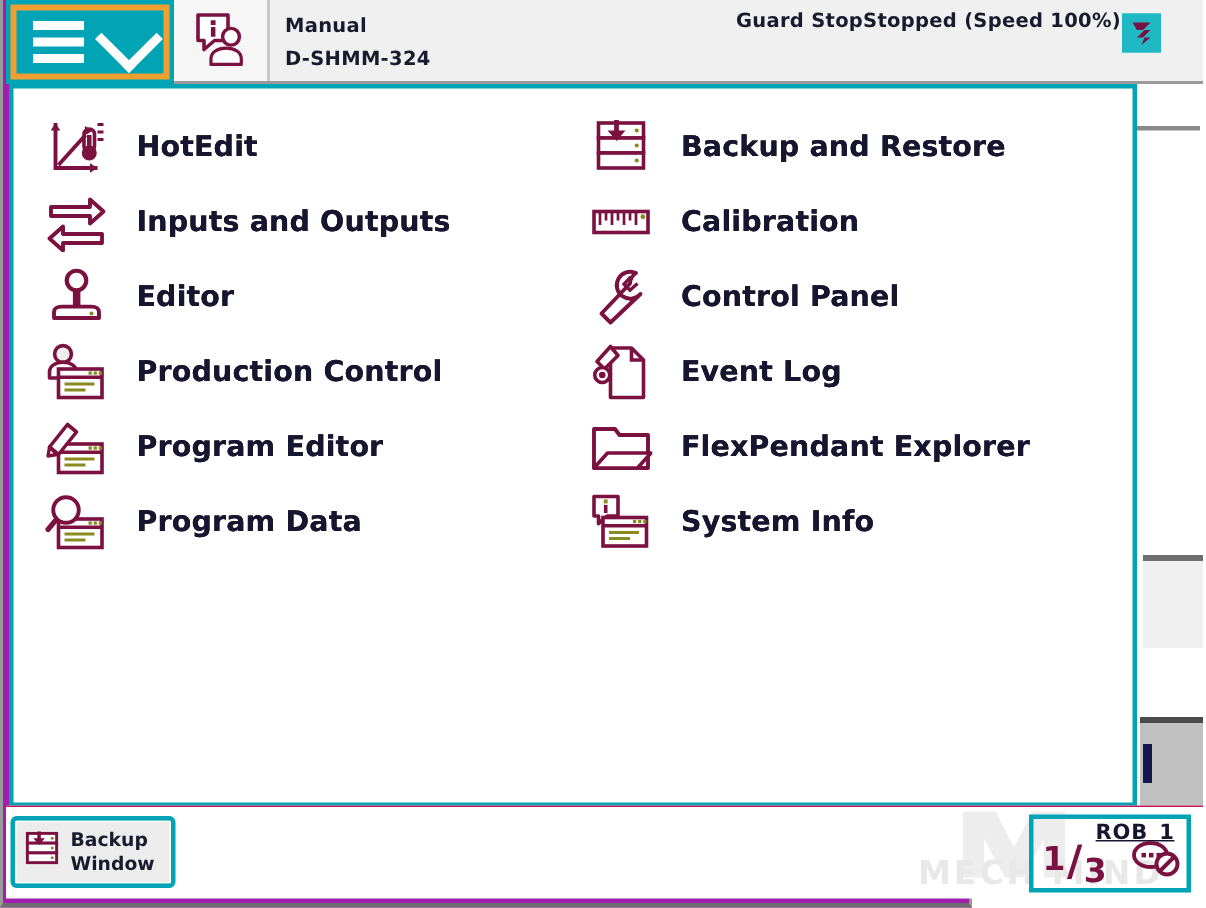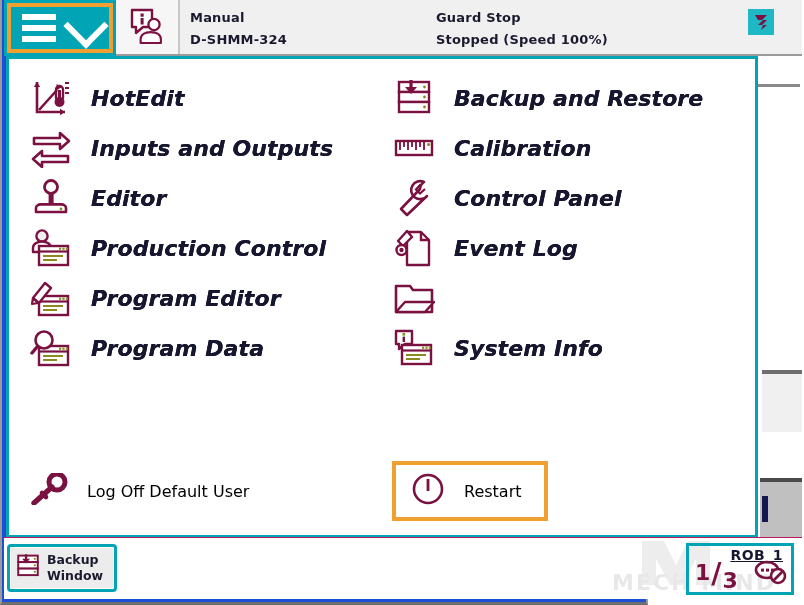--- a/index.html
+++ b/index.html
@@ -12,21 +12,21 @@
   }
   
   #app-root{position:absolute;inset:0;background:#ffffff;}
 
   #window-frame{
     position:absolute;left:0;top:0;width:648px;height:605px;
     box-sizing:border-box;
     border-left:2px solid #9a9a9a;
     border-right:2px solid #9a9a9a;
     border-bottom:3px solid #6e6e6e;
-    background:#1d4ed8;
+    background:#a21caf;
   }
 
   
   #status-bar{
     position:absolute;left:2px;top:0;width:798px;height:56px;
     background:#f0f0f0;
     border-bottom:2px solid #9a9a9a;
     box-sizing:border-box;
     display:flex;align-items:stretch;
   }
@@ -57,21 +57,21 @@
     display:flex;align-items:center;justify-content:center;
   }
   #sb-col-left{
     flex:0 0 auto;width:256px;
     padding:4px 0 0 10px;box-sizing:border-box;
     display:flex;flex-direction:column;justify-content:center;
   }
   #sb-col-right{
     flex:1 1 auto;
     padding:4px 0 0 0;box-sizing:border-box;
-    display:flex;flex-direction:column;justify-content:center;
+    display:flex;flex-direction:row;justify-content:center;
     position:relative;
   }
   .sb-line{
     font-size:13px;font-weight:bold;color:#1a1a2e;
     line-height:22px;letter-spacing:0.2px;white-space:nowrap;
   }
   #state-icon{
     position:absolute;right:28px;top:9px;
     width:24px;height:24px;background:#1fb9c6;
     display:flex;align-items:center;justify-content:center;
@@ -102,24 +102,23 @@
   .menu-item{
     height:50px;
     display:flex;align-items:center;gap:18px;
     cursor:default;
   }
   .menu-item .mi-icon{
     width:44px;height:42px;flex:0 0 auto;
     display:flex;align-items:center;justify-content:center;
   }
   .menu-item .mi-label{
-    font-size:22px;font-weight:bold;color:#161630;
+    font-size:19px;font-weight:bold;color:#161630;
     letter-spacing:0.1px;white-space:nowrap;
     text-shadow:0 0 0 #000;
-    font-style:italic;
   }
 
   
   #menu-bottom{
     position:absolute;left:0;bottom:14px;width:100%;
     display:flex;align-items:center;
   }
   #logoff-item{
     width:50%;box-sizing:border-box;padding-left:20px;
     display:flex;align-items:center;gap:18px;height:54px;
@@ -399,20 +398,21 @@
             <span class="mi-label">Event Log</span>
           </div>
 
           <div class="menu-item">
             <span class="mi-icon">
               <svg width="42" height="40" viewBox="0 0 42 40">
                 <path d="M3 8 h14 l3 4 h19 v22 h-36 z" fill="#fff" stroke="#7a1140" stroke-width="2.6" stroke-linejoin="round"></path>
                 <path d="M3 34 l9 -10 h29 l-9 10 z" fill="#fff" stroke="#7a1140" stroke-width="2.4" stroke-linejoin="round"></path>
               </svg>
             </span>
+            <span class="mi-label">FlexPendant Explorer</span>
           </div>
 
           <div class="menu-item">
             <span class="mi-icon">
               <svg width="42" height="40" viewBox="0 0 42 40">
                 <path d="M3 3 h16 v13 h-7 l-6 5 v-5 h-3 z" fill="#fff" stroke="#7a1140" stroke-width="2.4" stroke-linejoin="round"></path>
                 <rect x="9.5" y="5" width="2.6" height="2.6" fill="#8a8a20"></rect>
                 <rect x="9.6" y="8.6" width="2.4" height="5.4" fill="#7a1140"></rect>
                 <rect x="9" y="17" width="29" height="19" fill="#fff" stroke="#7a1140" stroke-width="2.4"></rect>
                 <line x1="9" y1="22.5" x2="38" y2="22.5" stroke="#7a1140" stroke-width="2.2"></line>
@@ -421,45 +421,20 @@
                 <rect x="35.8" y="18.6" width="2.2" height="2.2" fill="#8a8a20"></rect>
                 <rect x="13" y="26" width="20" height="2" fill="#8a8a20"></rect>
                 <rect x="13" y="30" width="14" height="2" fill="#8a8a20"></rect>
               </svg>
             </span>
             <span class="mi-label">System Info</span>
           </div>
         </div>
       </div>
 
-      <div id="menu-bottom">
-        <div id="logoff-item">
-          <span class="mi-icon">
-            <svg width="40" height="32" viewBox="0 0 40 32">
-              <circle cx="28" cy="9" r="8" fill="none" stroke="#7a1140" stroke-width="5"></circle>
-              <circle cx="28" cy="9" r="2.4" fill="#fff"></circle>
-              <path d="M23 14 L5 30" stroke="#7a1140" stroke-width="5.4" stroke-linecap="round"></path>
-              <path d="M13 20 l4 4" stroke="#7a1140" stroke-width="4.6" stroke-linecap="round"></path>
-            </svg>
-          </span>
-          <span class="mi-label">Log Off Default User</span>
-        </div>
-
-        <div id="restart-wrap">
-          <div id="restart-item">
-            <span class="mi-icon">
-              <svg width="36" height="36" viewBox="0 0 36 36">
-                <circle cx="18" cy="18" r="14" fill="none" stroke="#7a1140" stroke-width="2.6"></circle>
-                <line x1="18" y1="8" x2="18" y2="20" stroke="#7a1140" stroke-width="2.8"></line>
-              </svg>
-            </span>
-            <span class="mi-label">Restart</span>
-          </div>
-        </div>
-      </div>
     </div>
 
     <div id="taskbar">
 
       <div id="task-button">
         <span>
           <svg width="26" height="28" viewBox="0 0 40 40">
             <rect x="5" y="4" width="30" height="10" fill="#fff" stroke="#7a1140" stroke-width="3"></rect>
             <rect x="5" y="14" width="30" height="10" fill="#fff" stroke="#7a1140" stroke-width="3"></rect>
             <rect x="5" y="24" width="30" height="10" fill="#fff" stroke="#7a1140" stroke-width="3"></rect>

